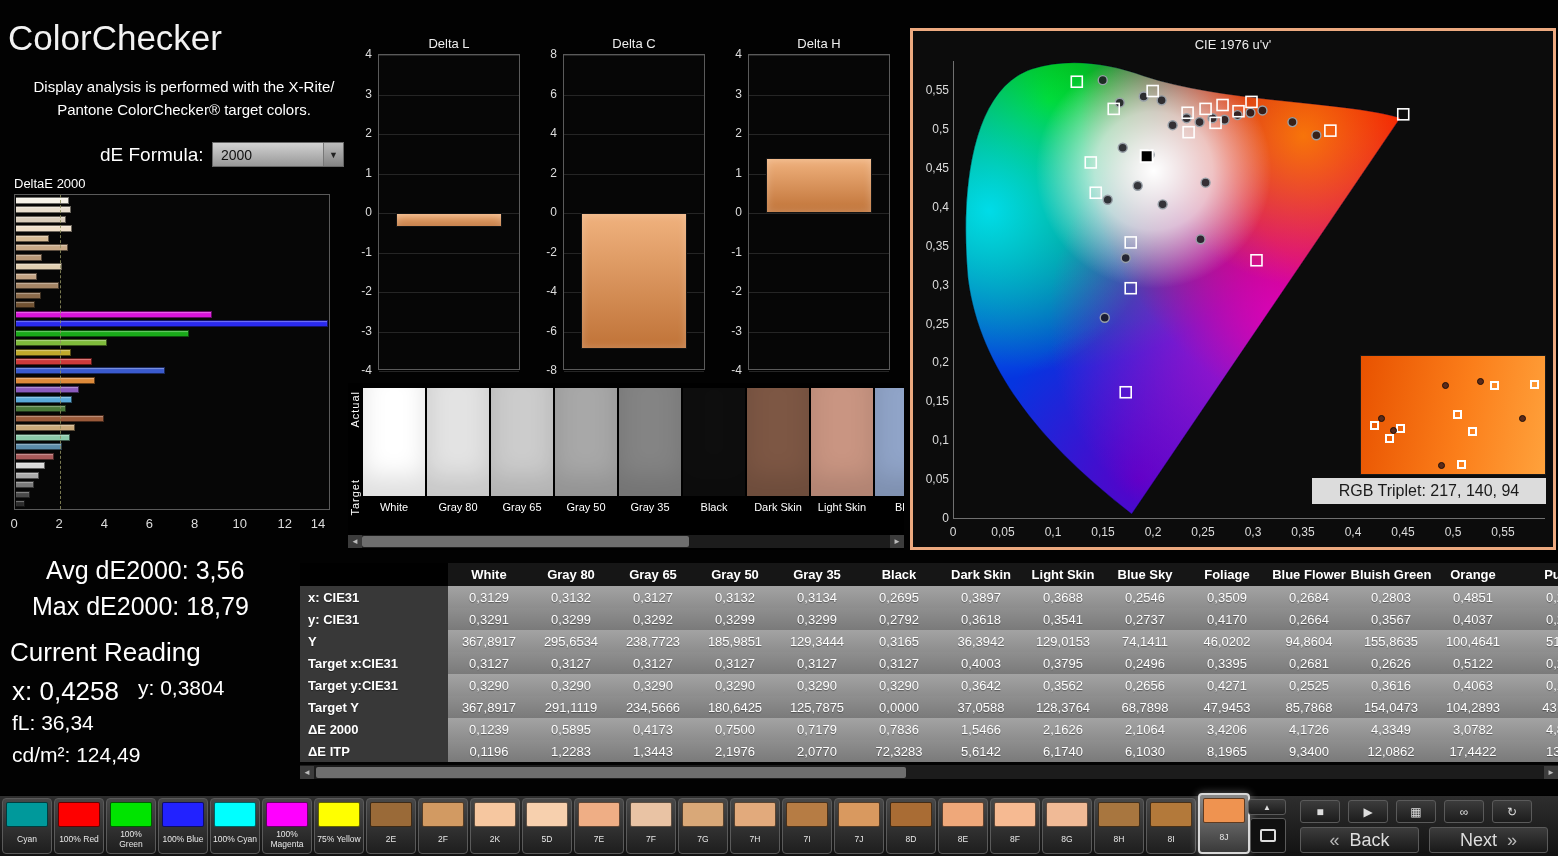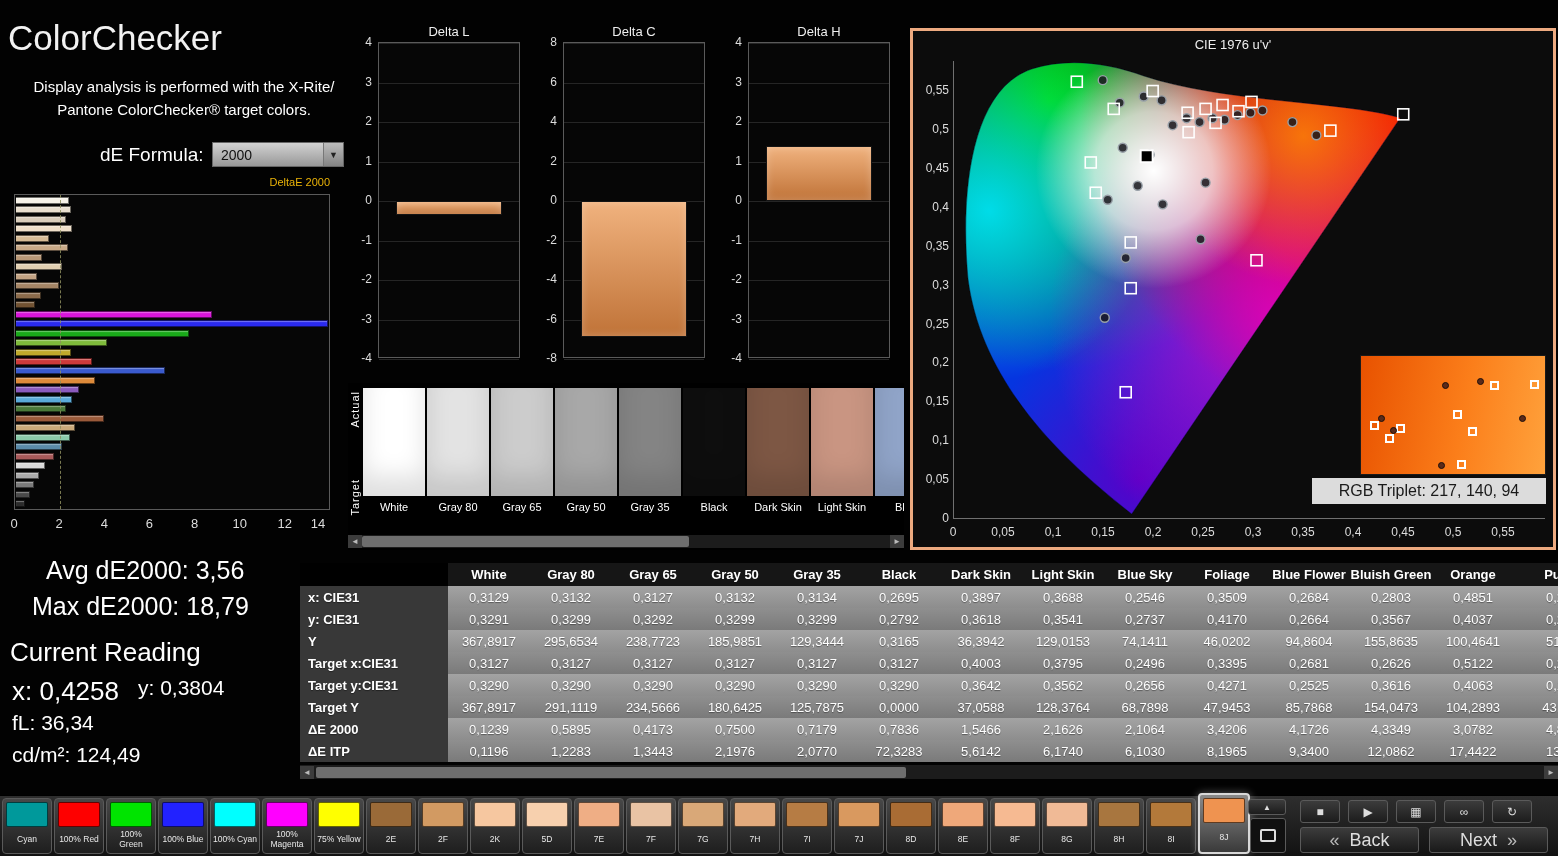--- a/index.html
+++ b/index.html
@@ -9,30 +9,30 @@
 
   
   .title{position:absolute;left:8px;top:18px;font-size:35px;color:#f2f2f2}
   .desc{position:absolute;left:16px;top:76px;width:336px;font-size:15px;color:#fff;text-align:center;line-height:1.5}
   .formula-label{position:absolute;left:100px;top:144px;font-size:19px;color:#fff}
   .dropdown{position:absolute;left:212px;top:142px;width:132px;height:25px;background:linear-gradient(#d2d2d2,#989898);border:1px solid #666;color:#111;font-size:14px;display:flex;align-items:center;padding-left:8px;cursor:pointer}
   .dd-arrow{margin-left:auto;width:20px;height:100%;background:linear-gradient(#bcbcbc,#848484);border-left:1px solid #777;display:flex;align-items:center;justify-content:center;font-size:9px;color:#222}
 
   
   .dechart{position:absolute;left:14px;top:176px;width:320px;height:364px}
-  .dechart-title{position:absolute;top:0;left:0;width:316px;text-align:right;font-size:11px;color:#eab308}
+  .dechart-title{position:absolute;top:0;left:0;width:316px;text-align:left;font-size:13px;color:#ffffff}
   .deplot{position:absolute;top:18px;left:0;width:316px;height:316px;border:1px solid #5a5a5a;background:#060606;overflow:hidden}
   .de-bars{position:absolute;left:1px;top:2px;bottom:2px;right:2px;display:flex;flex-direction:column;justify-content:space-between}
   .de-bar{height:7px;border:1px solid rgba(0,0,0,.55);border-left:none;box-shadow:inset 0 1px 1px rgba(255,255,255,.35)}
   .de-refline{position:absolute;top:0;bottom:0;width:0;border-left:1px dashed #8f8f5f;opacity:.85;z-index:2}
   .de-xlabels{position:absolute;top:340px;left:0;width:316px;height:16px}
   .de-xlabels span{position:absolute;transform:translateX(-50%);font-size:13px;color:#ddd}
 
   
-  .dchart{position:absolute;top:24px;width:176px;height:352px}
+  .dchart{position:absolute;top:36px;width:176px;height:352px}
   .dchart-title{position:absolute;top:0;left:26px;width:142px;text-align:center;font-size:13px;color:#eee}
   .ylabs{position:absolute;top:18px;left:0;width:22px;height:316px}
   .ylabs span{position:absolute;right:2px;width:22px;text-align:right;font-size:12px;color:#ddd}
   .dplot{position:absolute;top:18px;left:26px;width:142px;height:316px;border:1px solid #5a5a5a;background:#060606}
   .dplot .grid{position:absolute;left:0;right:0;height:1px;background:#252525}
   .dbar{position:absolute;left:12%;width:76%;background:linear-gradient(180deg,#f0b27e,#c07338);border:1px solid #141414;box-shadow:inset 0 0 8px rgba(255,255,255,.25)}
 
   
   .swstrip{position:absolute;left:348px;top:383px;width:556px;height:167px;background:#000;overflow:hidden}
   .rot{position:absolute;left:1px;writing-mode:vertical-rl;transform:rotate(180deg);font-size:11px;color:#fff;letter-spacing:1px}

